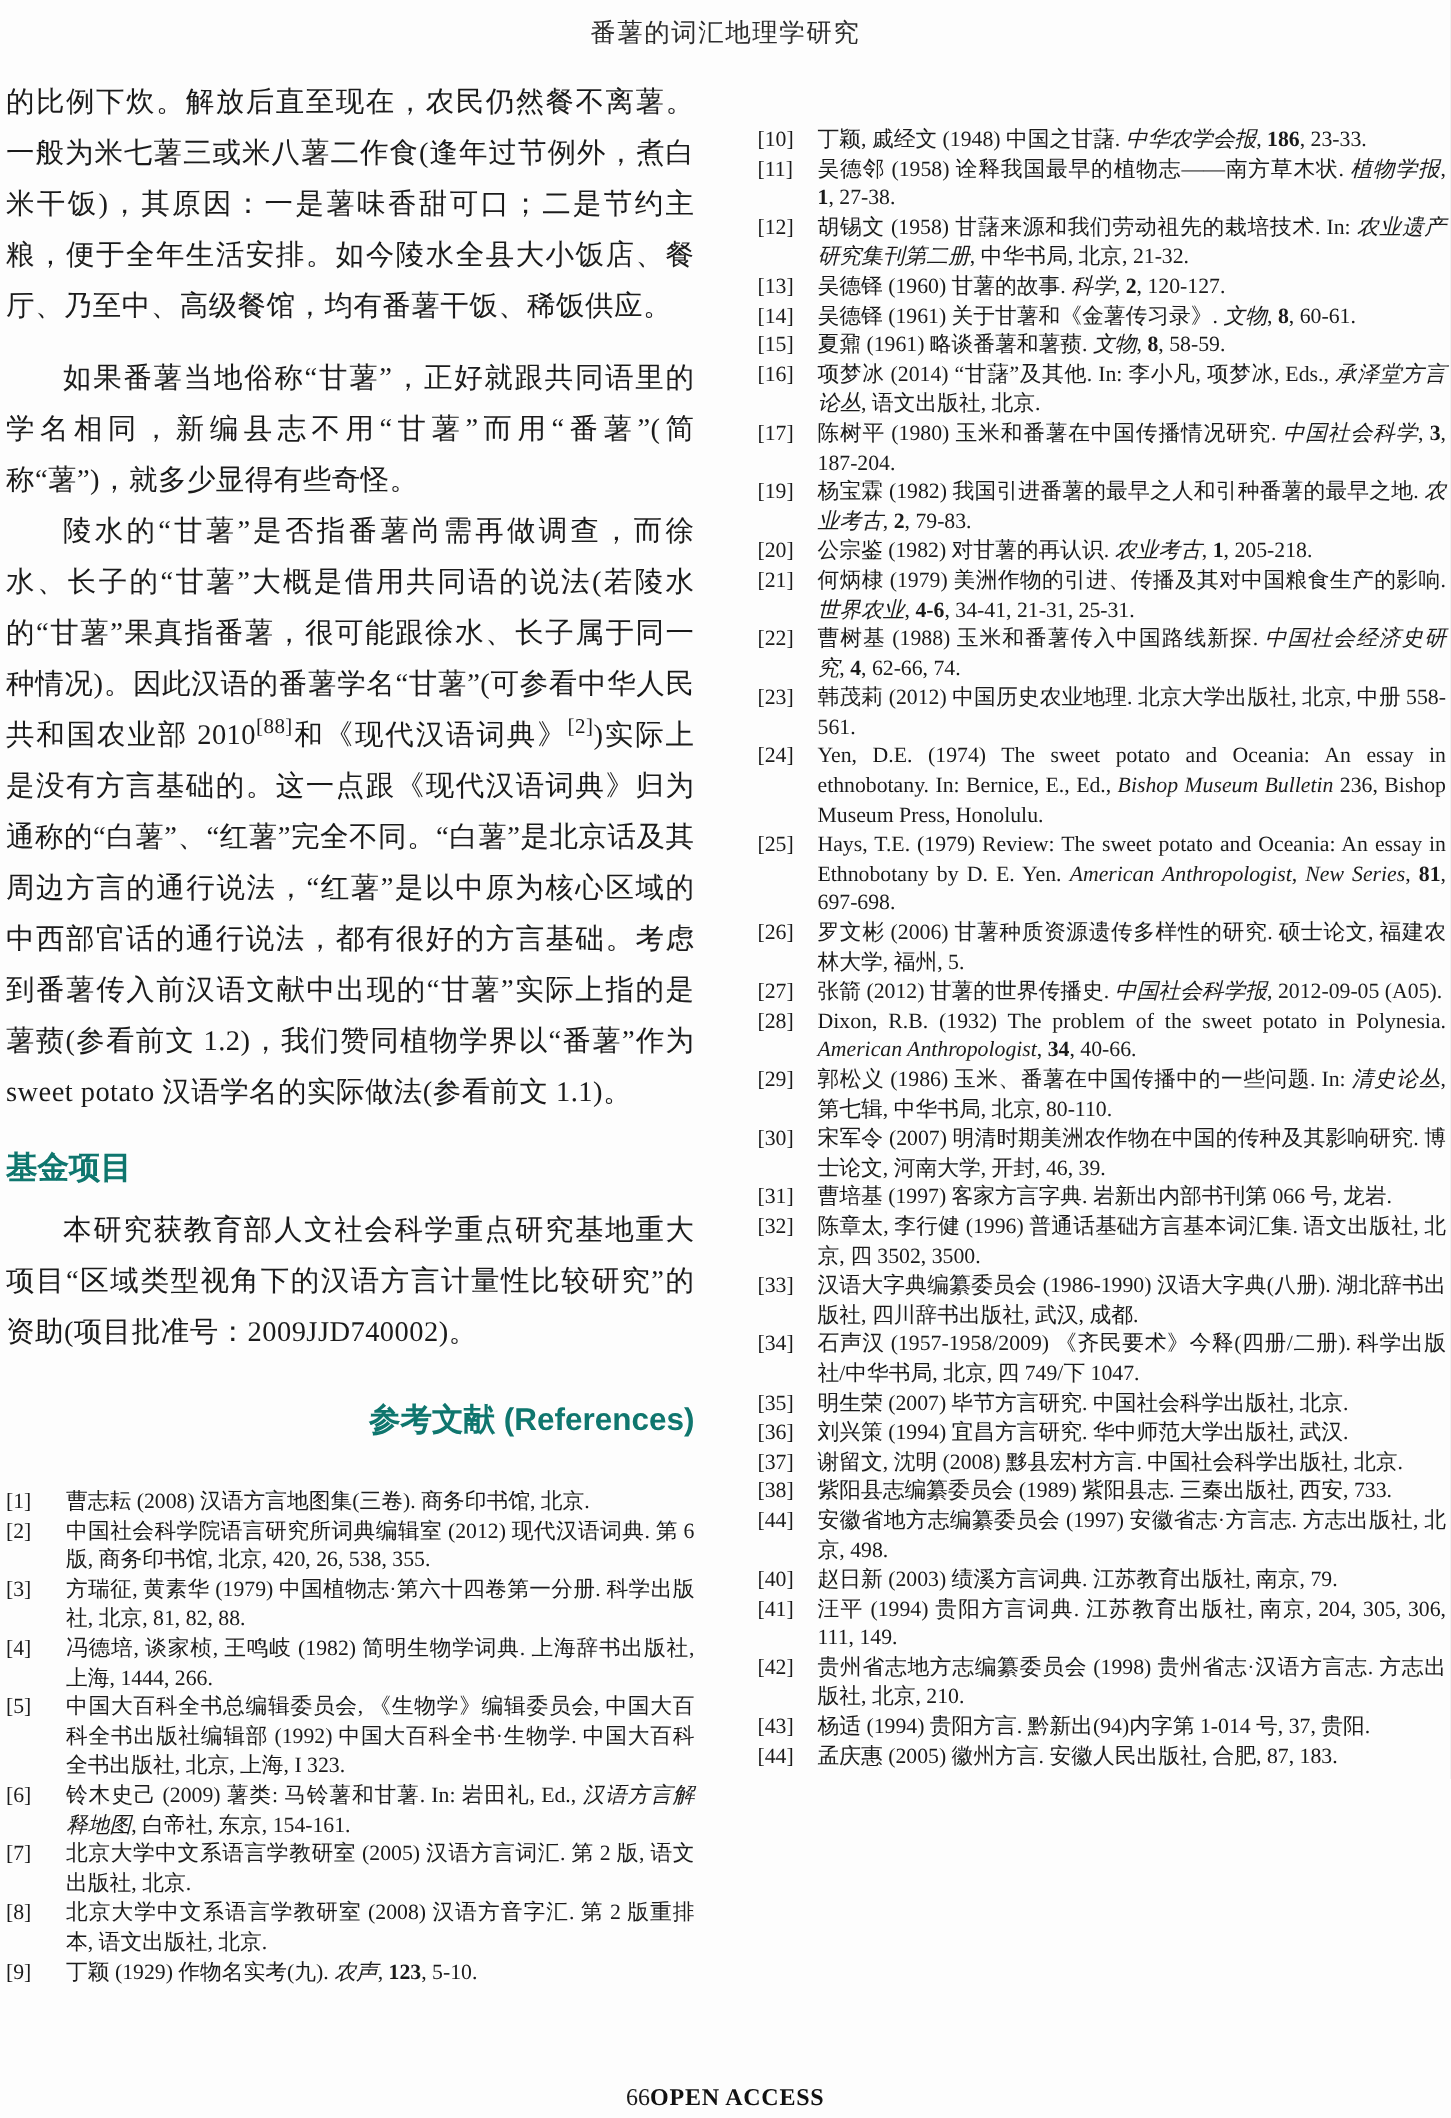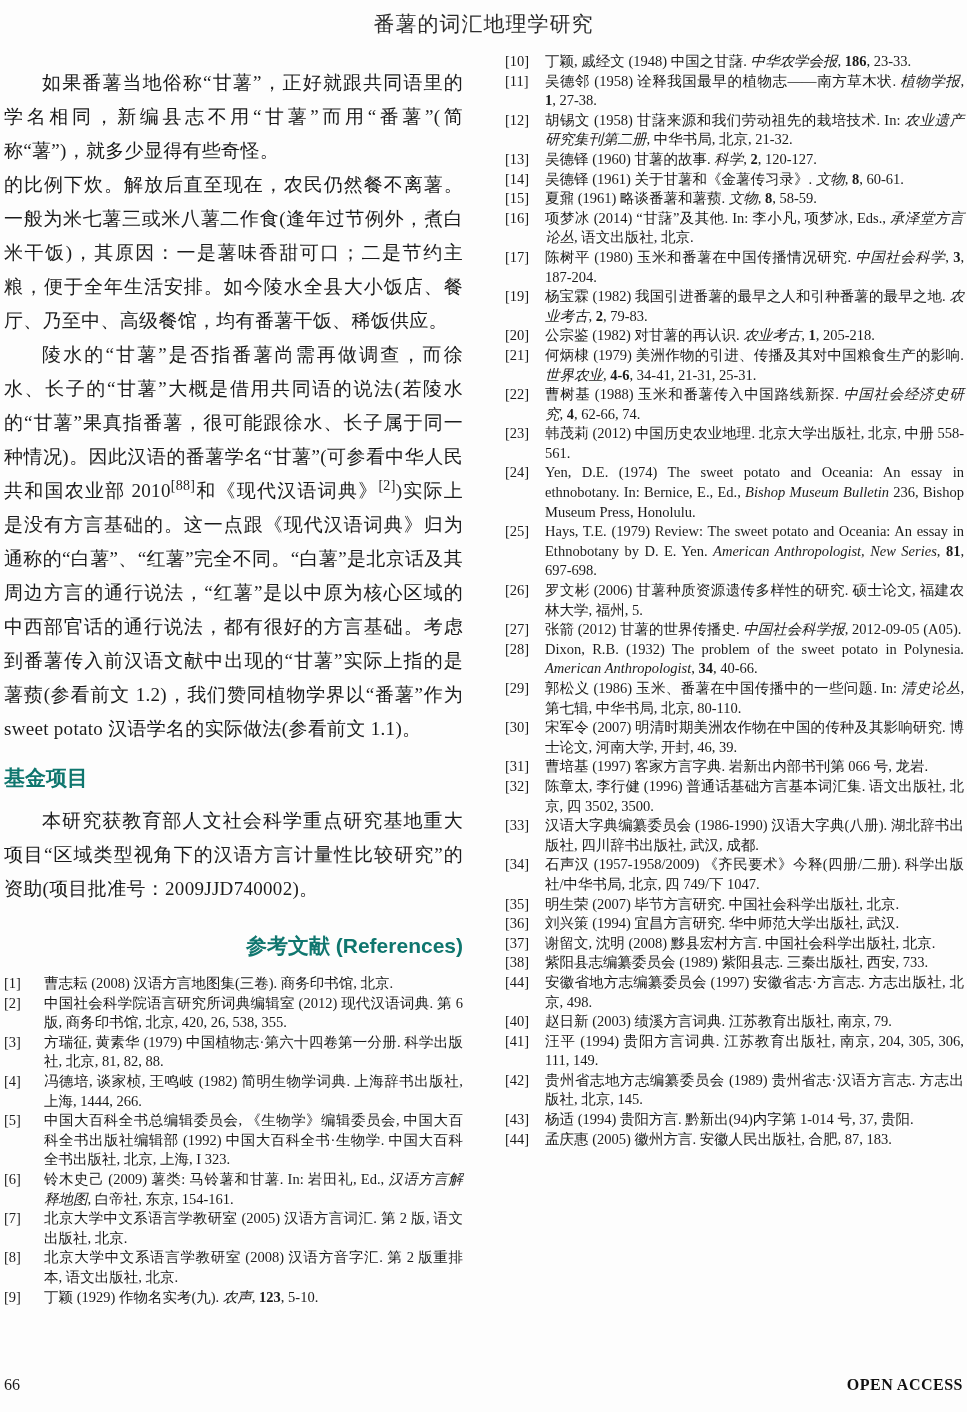--- a/index.html
+++ b/index.html
@@ -10,21 +10,21 @@
     margin: 0 auto;
     background: #fdfdfd;
     color: #1b1b1b;
     font-family: "Liberation Serif", "DejaVu Serif", serif;
     overflow: hidden;
   }
   .header-title {
     position: absolute;
     top: 10px; left: 0; right: 0;
     text-align: center;
-    font-size: 21px;
+    font-size: 17px;
     letter-spacing: 1px;
     color: #2d2d2d;
   }
   .col { position: absolute; top: 52px; }
   .col-left  { left: 4px;  width: 459px; }
   .col-right { left: 505px; width: 459px; }
 
   .body-para {
     margin: 0;
     font-size: 19px;
@@ -37,48 +37,48 @@
   sup { font-size: 14px; line-height: 0; }
 
   .section-heading {
     margin: 18px 0 12px 0;
     font-family: "Liberation Sans", "DejaVu Sans", sans-serif;
     font-size: 21px;
     font-weight: bold;
   }
   .section-heading.refs-head { margin-top: 26px; margin-bottom: 14px; }
 
-  .ref-list { font-size: 14.5px; line-height: 19.6px; }
+  .ref-list { font-size: 14.5px; line-height: 19.6px; margin-top: 32px; }
   .ref { display: flex; }
   .ref-num { flex: 0 0 40px; }
   .ref-text { flex: 1; text-align: justify; }
   .ref-text .i { font-style: italic; }
   .ref-text .b { font-weight: bold; }
 
   .footer {
     position: absolute;
-    left: 4px; right: 4px; bottom: 18px;
+    left: 4px; right: 4px; bottom: 4px;
     display: flex;
-    justify-content: space-between;
+    justify-content: center;
     align-items: baseline;
   }
   .page-num { font-size: 16px; }
   .open-access { font-size: 16px; font-weight: bold; letter-spacing: 0.5px; color: #111; }
 </style>
 </head>
 <body>
 
 <div class="page">
 
   <div class="header-title">番薯的词汇地理学研究</div>
 
   <div class="col col-left">
     <div id="body-paragraphs">
+        <p class="body-para">的比例下炊。解放后直至现在，农民仍然餐不离薯。一般为米七薯三或米八薯二作食(逢年过节例外，煮白米干饭)，其原因：一是薯味香甜可口；二是节约主粮，便于全年生活安排。如今陵水全县大小饭店、餐厅、乃至中、高级餐馆，均有番薯干饭、稀饭供应。</p>
         <p class="body-para indent para-gap">如果番薯当地俗称“甘薯”，正好就跟共同语里的学名相同，新编县志不用“甘薯”而用“番薯”(简称“薯”)，就多少显得有些奇怪。</p>
-        <p class="body-para">的比例下炊。解放后直至现在，农民仍然餐不离薯。一般为米七薯三或米八薯二作食(逢年过节例外，煮白米干饭)，其原因：一是薯味香甜可口；二是节约主粮，便于全年生活安排。如今陵水全县大小饭店、餐厅、乃至中、高级餐馆，均有番薯干饭、稀饭供应。</p>
         <p class="body-para indent">陵水的“甘薯”是否指番薯尚需再做调查，而徐水、长子的“甘薯”大概是借用共同语的说法(若陵水的“甘薯”果真指番薯，很可能跟徐水、长子属于同一种情况)。因此汉语的番薯学名“甘薯”(可参看中华人民共和国农业部 2010<sup>[88]</sup>和《现代汉语词典》<sup>[2]</sup>)实际上是没有方言基础的。这一点跟《现代汉语词典》归为通称的“白薯”、“红薯”完全不同。“白薯”是北京话及其周边方言的通行说法，“红薯”是以中原为核心区域的中西部官话的通行说法，都有很好的方言基础。考虑到番薯传入前汉语文献中出现的“甘薯”实际上指的是薯蓣(参看前文 1.2)，我们赞同植物学界以“番薯”作为 sweet potato 汉语学名的实际做法(参看前文 1.1)。</p>
       </div>
 
     <h2 class="section-heading" style="color: #0f766e;">基金项目</h2>
 
     <p class="body-para indent">本研究获教育部人文社会科学重点研究基地重大项目“区域类型视角下的汉语方言计量性比较研究”的资助(项目批准号：2009JJD740002)。</p>
 
     <h2 class="section-heading refs-head" style="color: #0f766e; text-align: right;">参考文献  (References)</h2>
 
     <div id="refs-left" class="ref-list">
@@ -242,21 +242,21 @@
         <div class="ref">
           <span class="ref-num">[40]</span>
           <span class="ref-text">赵日新 (2003) 绩溪方言词典. 江苏教育出版社, 南京, 79.</span>
         </div>
         <div class="ref">
           <span class="ref-num">[41]</span>
           <span class="ref-text">汪平 (1994) 贵阳方言词典. 江苏教育出版社, 南京, 204, 305, 306, 111, 149.</span>
         </div>
         <div class="ref">
           <span class="ref-num">[42]</span>
-          <span class="ref-text">贵州省志地方志编纂委员会 (1989) 贵州省志·汉语方言志. 方志出版社, 北京, 145.</span>
+          <span class="ref-text">贵州省志地方志编纂委员会 (1998) 贵州省志·汉语方言志. 方志出版社, 北京, 210.</span>
         </div>
         <div class="ref">
           <span class="ref-num">[43]</span>
           <span class="ref-text">杨适 (1994) 贵阳方言. 黔新出(94)内字第 1-014 号, 37, 贵阳.</span>
         </div>
         <div class="ref">
           <span class="ref-num">[44]</span>
           <span class="ref-text">孟庆惠 (2005) 徽州方言. 安徽人民出版社, 合肥, 87, 183.</span>
         </div>
       </div>

